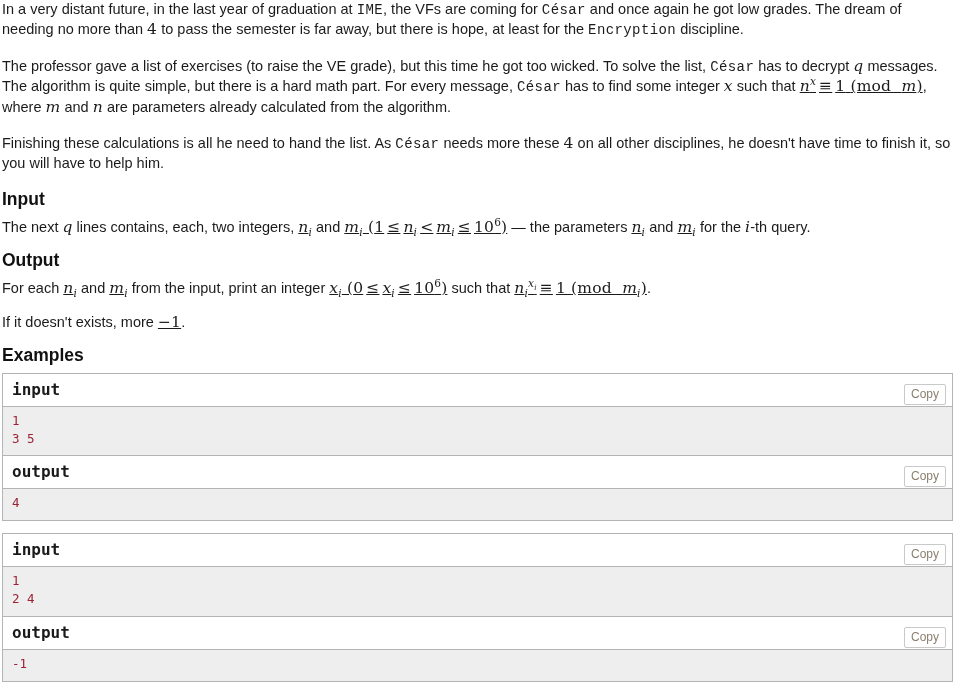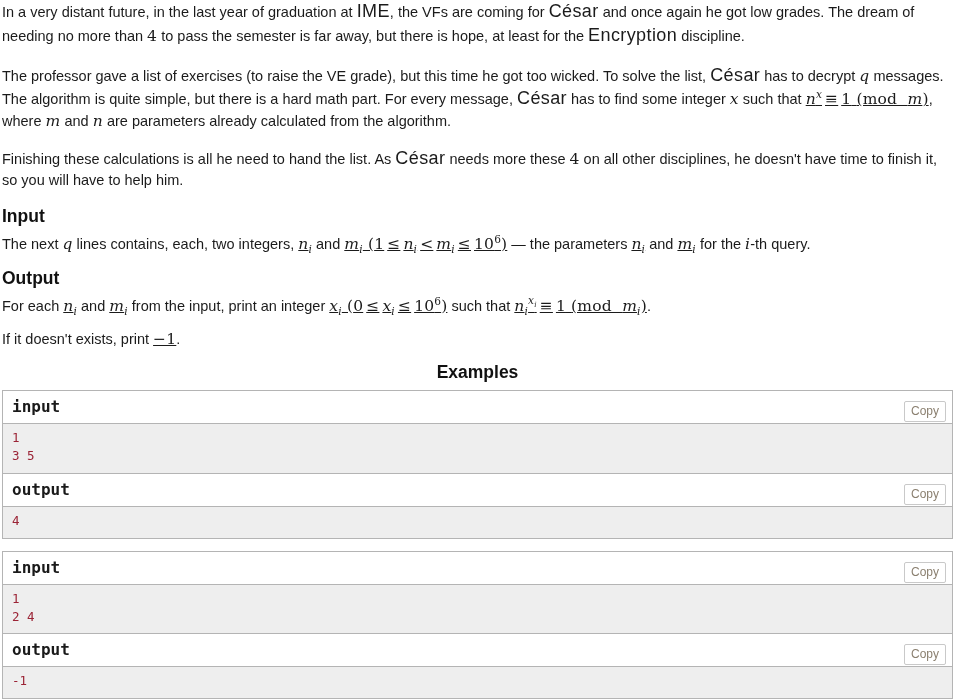--- a/index.html
+++ b/index.html
@@ -48,37 +48,36 @@
     font-size: 0.68em;
     vertical-align: sub;
     font-style: italic;
     line-height: 0;
   }
   .mj sup.it { font-style: italic; }
   .mj .rel { font-style: normal; padding: 0 3px; }
 
   
   .tt {
-    font-family: Liberation Sans, sans-serif;
-    font-size: 18px;
+    font-family: Liberation Mono, monospace;
+    font-size: 14px;
     letter-spacing: 0.4px;
   }
 
   
   h2.section {
     font-family: "Liberation Sans", sans-serif;
     font-size: 17.5px;
     font-weight: bold;
     color: #111111;
     margin: 0 0 6px 0;
     line-height: 1.25;
   }
   h2.examples-title {
     margin: 0 0 6px 0;
-    text-align: center;
   }
 
   
   .sample-tests { margin-top: 0; }
   .sample-test {
     border: 1px solid #b4b4b4;
     border-bottom: none;
     margin-bottom: 12px;
     background: #ffffff;
   }
@@ -139,21 +138,21 @@
 
   <h2 class="section">Input</h2>
 
 
   <p class="para tight"><span>The next </span><span class="mj">q</span><span> lines contains, each, two integers, </span><span class="mj nowrap">n<sub>i</sub></span><span> and </span><span class="mj nowrap">m<sub>i</sub><span class="up">&nbsp;(</span><span class="num">1</span><span class="rel">≤</span>n<sub>i</sub><span class="rel">&lt;</span>m<sub>i</sub><span class="rel">≤</span><span class="num">10<sup>6</sup></span><span class="up">)</span></span><span> — the parameters </span><span class="mj nowrap">n<sub>i</sub></span><span> and </span><span class="mj nowrap">m<sub>i</sub></span><span> for the </span><span class="mj">i</span><span>-th query.</span></p>
 
   <h2 class="section">Output</h2>
 
   <p class="para tight"><span>For each </span><span class="mj nowrap">n<sub>i</sub></span><span> and </span><span class="mj nowrap">m<sub>i</sub></span><span> from the input, print an integer </span><span class="mj nowrap">x<sub>i</sub><span class="up">&nbsp;(</span><span class="num">0</span><span class="rel">≤</span>x<sub>i</sub><span class="rel">≤</span><span class="num">10<sup>6</sup></span><span class="up">)</span></span><span> such that </span><span class="mj nowrap">n<sub>i</sub><sup class="it">x<sub>i</sub></sup><span class="rel">≡</span><span class="num">1</span> <span class="up">(mod&nbsp;&nbsp;</span>m<sub>i</sub><span class="up">)</span></span><span>.</span></p>
 
-  <p class="para tight"><span>If it doesn't exists, print </span><span class="mj nowrap"><span class="num">−1</span></span><span>.</span></p>
+  <p class="para tight"><span>If it doesn't exists, more </span><span class="mj nowrap"><span class="num">−1</span></span><span>.</span></p>
 
   <h2 class="section examples-title">Examples</h2>
 
   <div class="sample-tests">
 
     <div class="sample-test">
       <div class="io-title">
         <span>input</span>
         <span class="copy-btn">Copy</span>
       </div>

